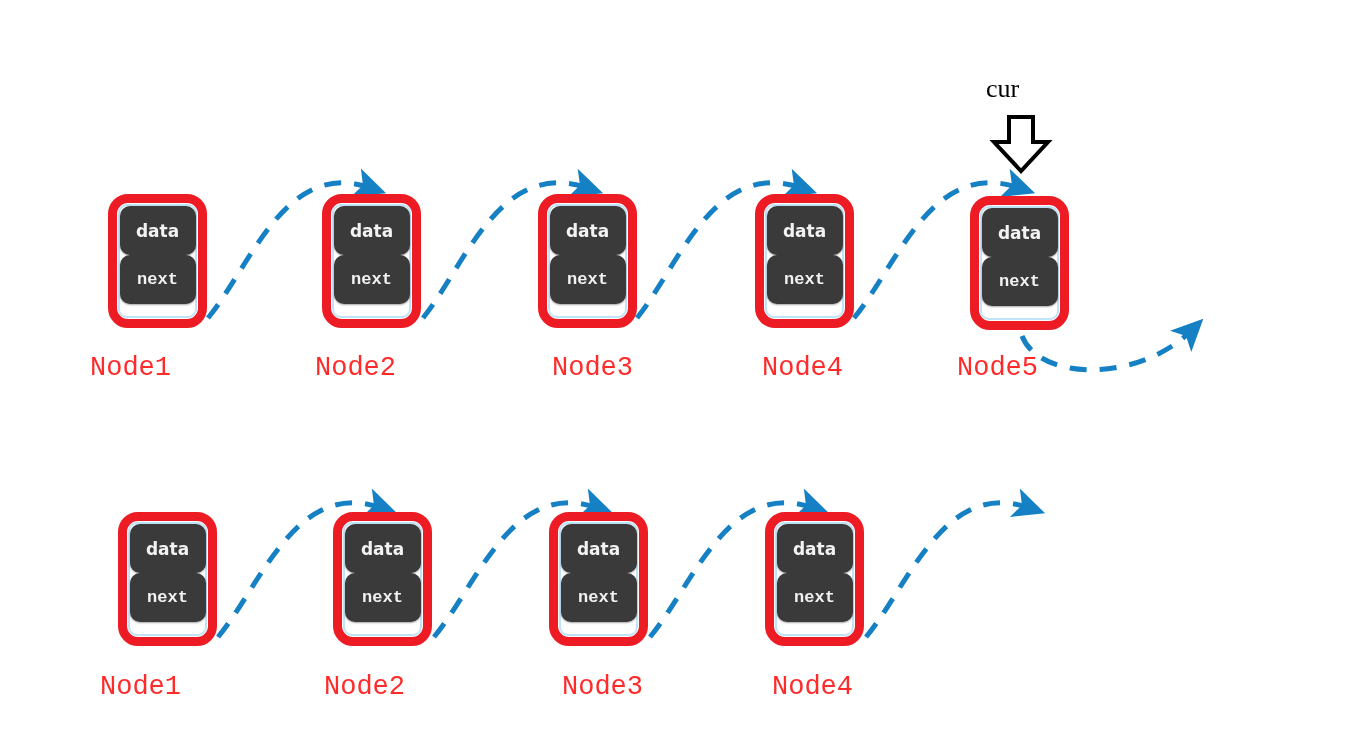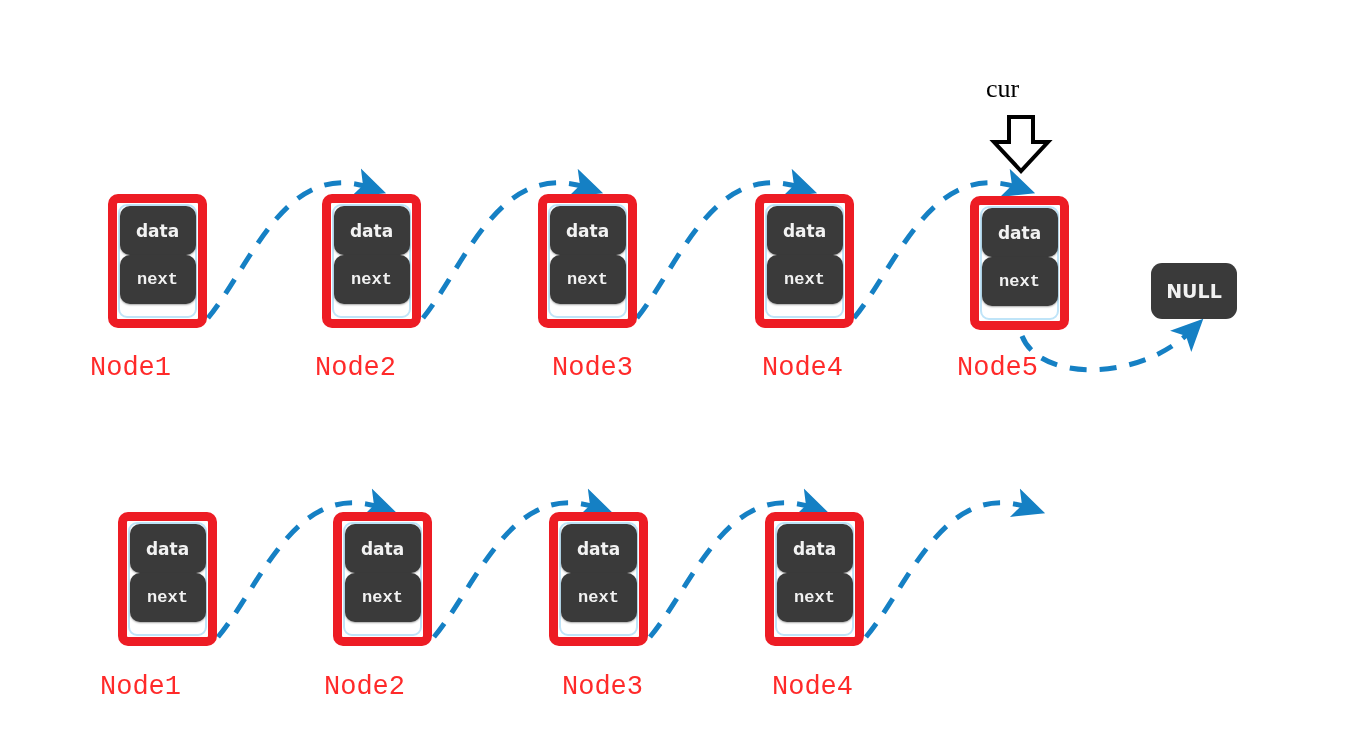--- a/index.html
+++ b/index.html
@@ -31,21 +31,21 @@
     pointer-events: none;
   }
 
   
   .node {
     position: absolute;
     width: 99px;
     height: 134px;
     box-sizing: border-box;
     border: 9px solid #ed1c24;
-    border-radius: 10px;
+    border-radius: 20px;
     background: #ffffff;
     padding: 2px 2px;
     display: flex;
     flex-direction: column;
     justify-content: space-between;
     align-items: center;
   }
   .node::before {
     
     content: "";
@@ -182,21 +182,20 @@
     <div class="cell cell-next">next</div>
   </div>
   <div class="node-label" style="left:762px; top:353px;">Node4</div>
 
   <div class="node" style="left:970px; top:196px;">
     <div class="cell cell-data">data</div>
     <div class="cell cell-next">next</div>
   </div>
   <div class="node-label" style="left:957px; top:353px;">Node5</div>
 
-  <div class="null-box" style="left:1151px; top:263px;">NULL</div>
 
   <div class="node" style="left:118px; top:512px;">
     <div class="cell cell-data">data</div>
     <div class="cell cell-next">next</div>
   </div>
   <div class="node-label" style="left:100px; top:672px;">Node1</div>
 
   <div class="node" style="left:333px; top:512px;">
     <div class="cell cell-data">data</div>
     <div class="cell cell-next">next</div>

